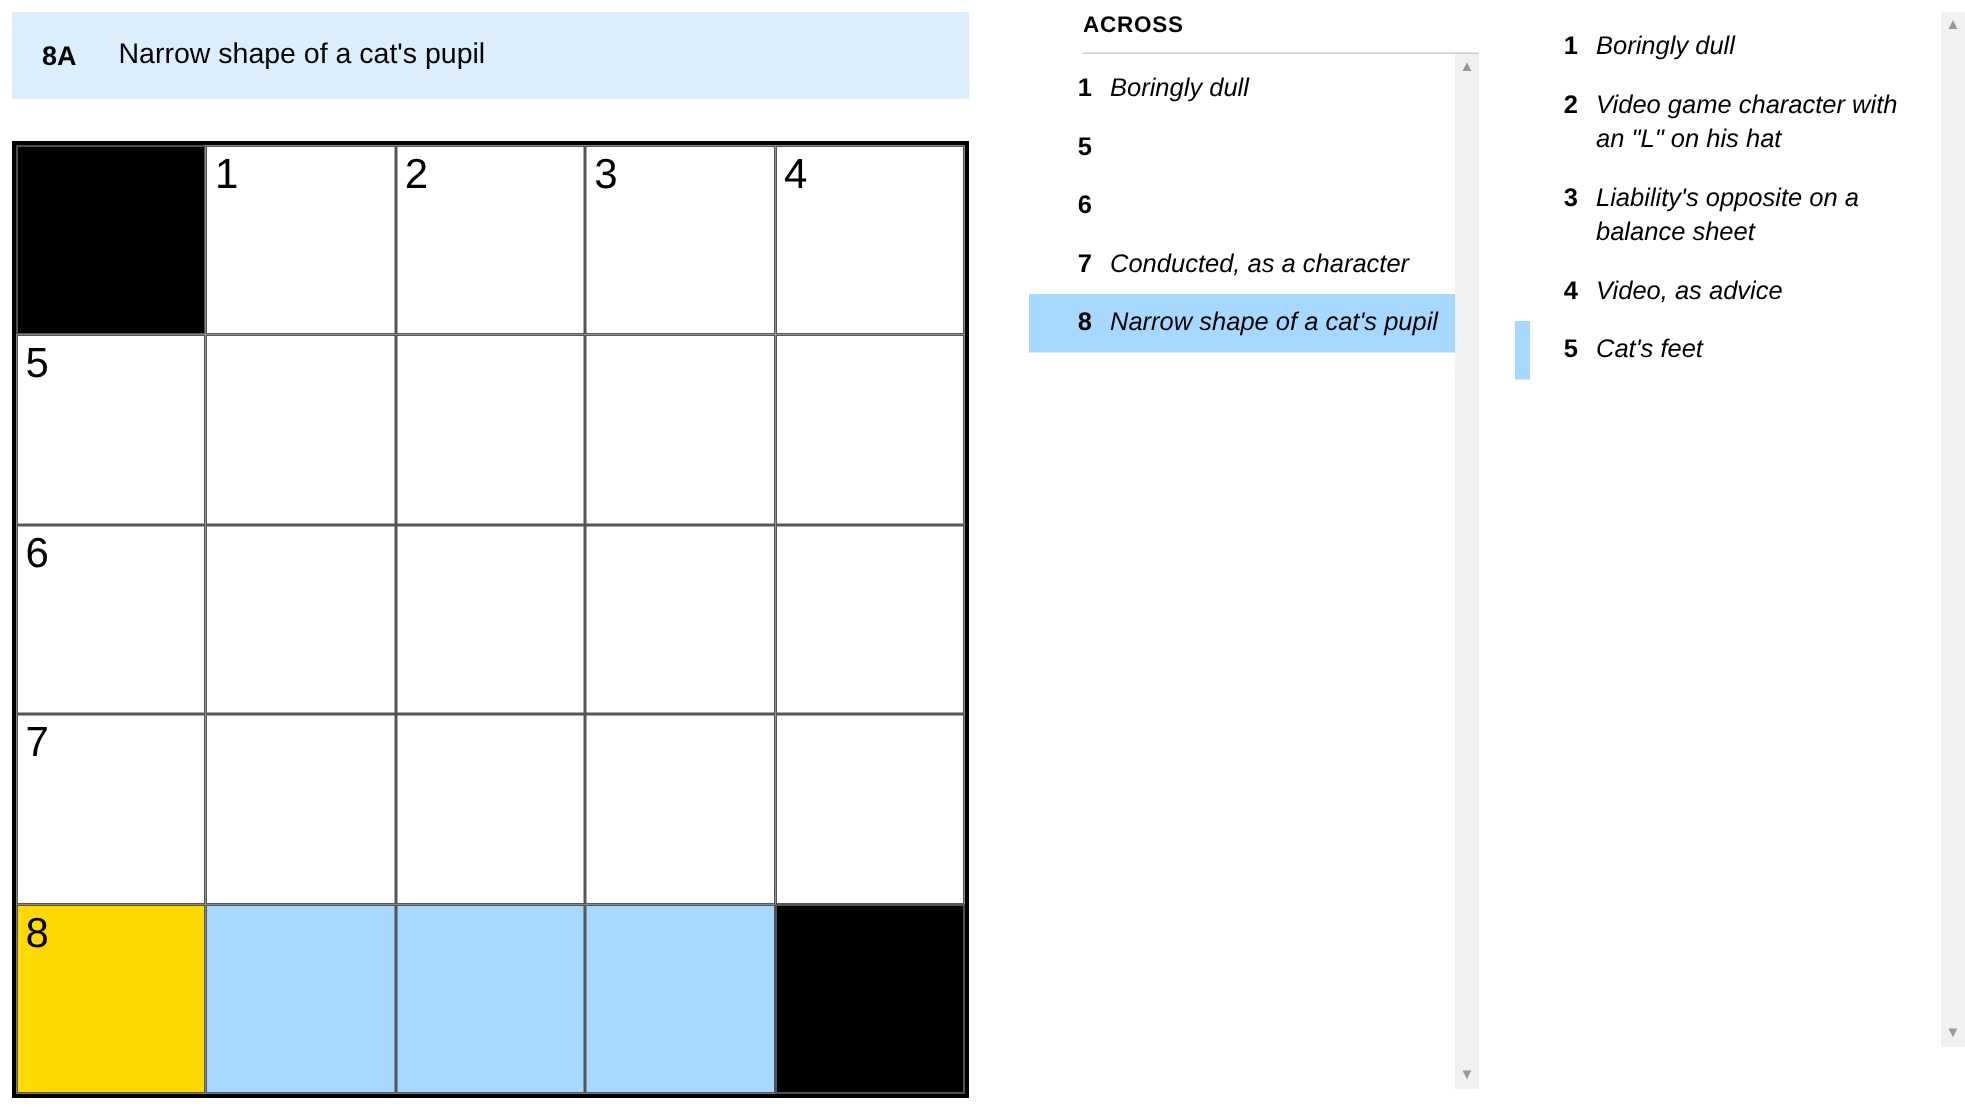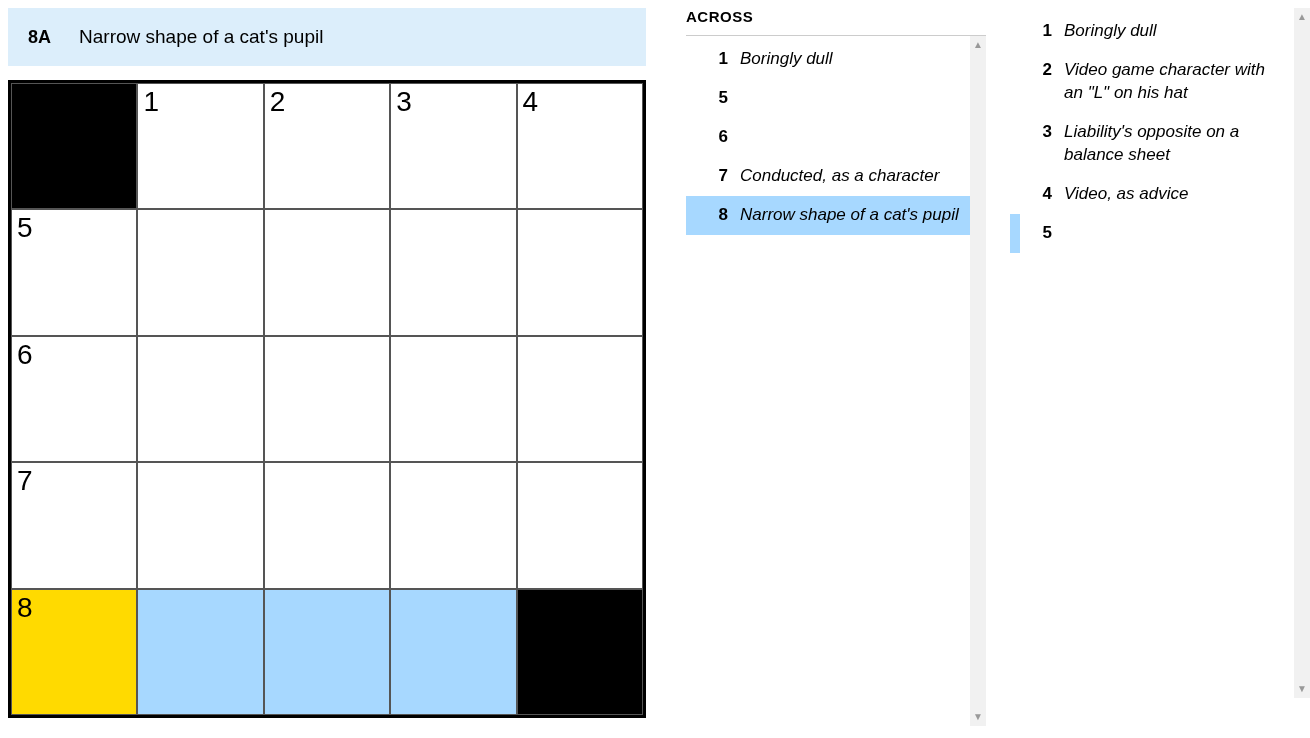--- a/index.html
+++ b/index.html
@@ -17,21 +17,21 @@
   }
   .left-panel {
     width: 640px;
   }
   .current-clue-bar {
     background: #dceefb;
     padding: 18px 20px;
     display: flex;
     align-items: center;
     gap: 28px;
-    margin-bottom: 14px;
+    margin-bottom: 28px;
     font-family: Arial, Helvetica, sans-serif;
   }
   .current-clue-id {
     font-weight: 700;
     font-size: 18px;
   }
   .current-clue-text {
     font-size: 19px;
   }
   .grid {
@@ -70,20 +70,21 @@
     display: flex;
     flex-direction: column;
   }
   .clue-header {
     font-family: Arial, Helvetica, sans-serif;
     font-weight: 700;
     font-size: 15px;
     letter-spacing: 0.5px;
     padding-bottom: 10px;
     border-bottom: 1px solid #ccc;
+    margin-left: 36px;
   }
   .clue-scroll {
     position: relative;
     display: flex;
     height: 690px;
   }
   .clue-list {
     flex: 1;
     overflow-y: auto;
     padding-top: 4px;
@@ -232,20 +233,21 @@
             <div class="clue-item">
               <span class="num">3</span>
               <span class="txt">Liability's opposite on a balance sheet</span>
             </div>
             <div class="clue-item">
               <span class="num">4</span>
               <span class="txt">Video, as advice</span>
             </div>
             <div class="clue-item related">
               <span class="num">5</span>
+              <span class="txt">Cat's feet</span>
             </div>
           </div>
         <div class="scrollbar">
           <span class="sb-arrow">▲</span>
           <span class="sb-arrow">▼</span>
         </div>
       </div>
     </div>
 
   </div>

